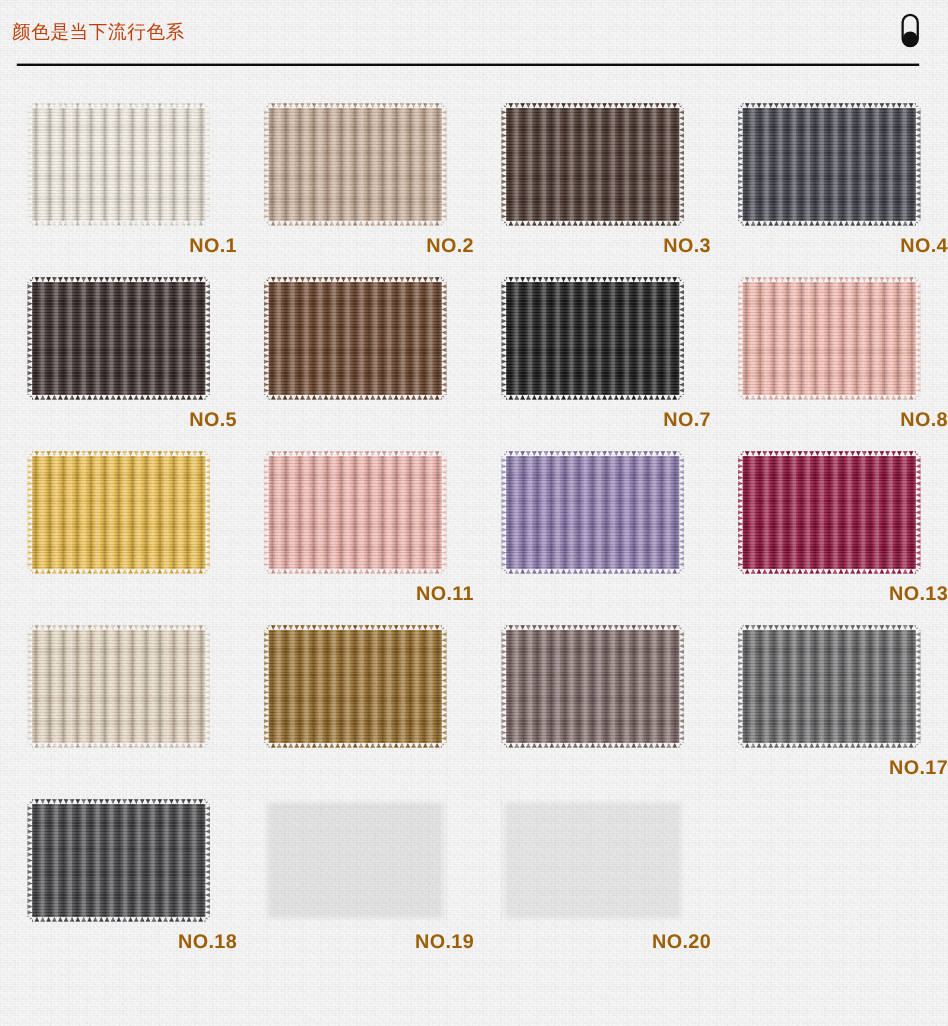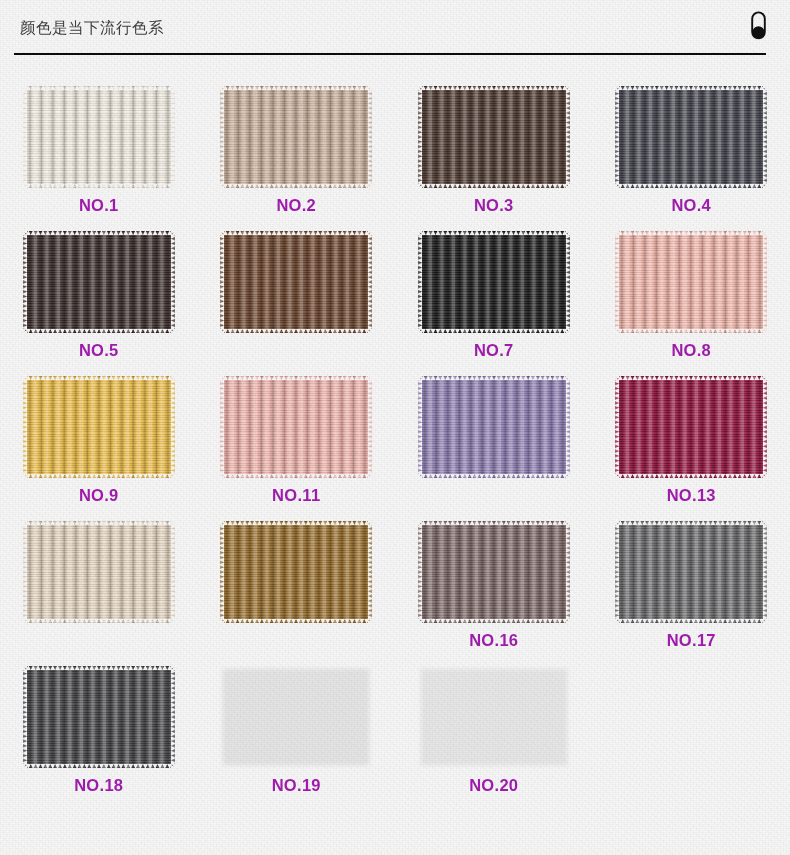--- a/index.html
+++ b/index.html
@@ -50,25 +50,25 @@
   
   .header {
     position: absolute;
     left: 0; top: 0;
     width: 790px;
     height: 54px;
   }
 
   .header-title {
     position: absolute;
-    left: 20px;
+    left: 10px;
     top: 18px;
     font-size: 15.5px;
     line-height: 20px;
-    color: #404040;
+    color: #c2410c;
     letter-spacing: 0.5px;
     font-weight: 400;
     white-space: nowrap;
   }
 
   .pin-icon {
     position: absolute;
     right: 23px;
     top: 11px;
     width: 17px;
@@ -162,24 +162,24 @@
     z-index: 4;
   }
   .zigzag-left { left: -1px; }
   .zigzag-right { right: -1px; }
 
   .swatch-label {
     position: absolute;
     left: 0;
     top: 112px;
     width: 197.5px;
-    text-align: center;
+    text-align: right;
     font-size: 16.5px;
     font-weight: 700;
-    color: #a21caf;
+    color: #a16207;
     letter-spacing: 0.3px;
     font-family: "Liberation Sans", "DejaVu Sans", sans-serif;
   }
 </style>
 </head>
 <body>
 
 <div class="page">
 
   <div class="header">
@@ -364,21 +364,20 @@
           <svg class="zigzag-bottom" preserveAspectRatio="none" viewBox="0 0 160 5">
             <path d="M0,0 L2.5,5 L5,0 L7.5,5 L10,0 L12.5,5 L15,0 L17.5,5 L20,0 L22.5,5 L25,0 L27.5,5 L30,0 L32.5,5 L35,0 L37.5,5 L40,0 L42.5,5 L45,0 L47.5,5 L50,0 L52.5,5 L55,0 L57.5,5 L60,0 L62.5,5 L65,0 L67.5,5 L70,0 L72.5,5 L75,0 L77.5,5 L80,0 L82.5,5 L85,0 L87.5,5 L90,0 L92.5,5 L95,0 L97.5,5 L100,0 L102.5,5 L105,0 L107.5,5 L110,0 L112.5,5 L115,0 L117.5,5 L120,0 L122.5,5 L125,0 L127.5,5 L130,0 L132.5,5 L135,0 L137.5,5 L140,0 L142.5,5 L145,0 L147.5,5 L150,0 L152.5,5 L155,0 L157.5,5 L160,0 L160,0 Z" fill="#f6f6f6"></path>
           </svg>
           <svg class="zigzag-left" preserveAspectRatio="none" viewBox="0 0 5 110">
             <path d="M5,0 L0,2.5 L5,5 L0,7.5 L5,10 L0,12.5 L5,15 L0,17.5 L5,20 L0,22.5 L5,25 L0,27.5 L5,30 L0,32.5 L5,35 L0,37.5 L5,40 L0,42.5 L5,45 L0,47.5 L5,50 L0,52.5 L5,55 L0,57.5 L5,60 L0,62.5 L5,65 L0,67.5 L5,70 L0,72.5 L5,75 L0,77.5 L5,80 L0,82.5 L5,85 L0,87.5 L5,90 L0,92.5 L5,95 L0,97.5 L5,100 L0,102.5 L5,105 L0,107.5 L5,110 L5,110 Z" fill="#f6f6f6"></path>
           </svg>
           <svg class="zigzag-right" preserveAspectRatio="none" viewBox="0 0 5 110">
             <path d="M0,0 L5,2.5 L0,5 L5,7.5 L0,10 L5,12.5 L0,15 L5,17.5 L0,20 L5,22.5 L0,25 L5,27.5 L0,30 L5,32.5 L0,35 L5,37.5 L0,40 L5,42.5 L0,45 L5,47.5 L0,50 L5,52.5 L0,55 L5,57.5 L0,60 L5,62.5 L0,65 L5,67.5 L0,70 L5,72.5 L0,75 L5,77.5 L0,80 L5,82.5 L0,85 L5,87.5 L0,90 L5,92.5 L0,95 L5,97.5 L0,100 L5,102.5 L0,105 L5,107.5 L0,110 L0,110 Z" fill="#f6f6f6"></path>
           </svg>
         </div>
-        <div class="swatch-label">NO.9</div>
       </div>
       <div class="swatch-cell">
         <div class="swatch-chip-wrap">
           <div class="swatch-chip" style="background: rgb(243, 182, 174);">
             <div class="rib"></div>
           </div>
           <svg class="zigzag-top" preserveAspectRatio="none" viewBox="0 0 160 5">
             <path d="M0,5 L2.5,0 L5,5 L7.5,0 L10,5 L12.5,0 L15,5 L17.5,0 L20,5 L22.5,0 L25,5 L27.5,0 L30,5 L32.5,0 L35,5 L37.5,0 L40,5 L42.5,0 L45,5 L47.5,0 L50,5 L52.5,0 L55,5 L57.5,0 L60,5 L62.5,0 L65,5 L67.5,0 L70,5 L72.5,0 L75,5 L77.5,0 L80,5 L82.5,0 L85,5 L87.5,0 L90,5 L92.5,0 L95,5 L97.5,0 L100,5 L102.5,0 L105,5 L107.5,0 L110,5 L112.5,0 L115,5 L117.5,0 L120,5 L122.5,0 L125,5 L127.5,0 L130,5 L132.5,0 L135,5 L137.5,0 L140,5 L142.5,0 L145,5 L147.5,0 L150,5 L152.5,0 L155,5 L157.5,0 L160,5 L160,5 Z" fill="#f6f6f6"></path>
           </svg>
           <svg class="zigzag-bottom" preserveAspectRatio="none" viewBox="0 0 160 5">
@@ -481,21 +480,20 @@
           <svg class="zigzag-bottom" preserveAspectRatio="none" viewBox="0 0 160 5">
             <path d="M0,0 L2.5,5 L5,0 L7.5,5 L10,0 L12.5,5 L15,0 L17.5,5 L20,0 L22.5,5 L25,0 L27.5,5 L30,0 L32.5,5 L35,0 L37.5,5 L40,0 L42.5,5 L45,0 L47.5,5 L50,0 L52.5,5 L55,0 L57.5,5 L60,0 L62.5,5 L65,0 L67.5,5 L70,0 L72.5,5 L75,0 L77.5,5 L80,0 L82.5,5 L85,0 L87.5,5 L90,0 L92.5,5 L95,0 L97.5,5 L100,0 L102.5,5 L105,0 L107.5,5 L110,0 L112.5,5 L115,0 L117.5,5 L120,0 L122.5,5 L125,0 L127.5,5 L130,0 L132.5,5 L135,0 L137.5,5 L140,0 L142.5,5 L145,0 L147.5,5 L150,0 L152.5,5 L155,0 L157.5,5 L160,0 L160,0 Z" fill="#f6f6f6"></path>
           </svg>
           <svg class="zigzag-left" preserveAspectRatio="none" viewBox="0 0 5 110">
             <path d="M5,0 L0,2.5 L5,5 L0,7.5 L5,10 L0,12.5 L5,15 L0,17.5 L5,20 L0,22.5 L5,25 L0,27.5 L5,30 L0,32.5 L5,35 L0,37.5 L5,40 L0,42.5 L5,45 L0,47.5 L5,50 L0,52.5 L5,55 L0,57.5 L5,60 L0,62.5 L5,65 L0,67.5 L5,70 L0,72.5 L5,75 L0,77.5 L5,80 L0,82.5 L5,85 L0,87.5 L5,90 L0,92.5 L5,95 L0,97.5 L5,100 L0,102.5 L5,105 L0,107.5 L5,110 L5,110 Z" fill="#f6f6f6"></path>
           </svg>
           <svg class="zigzag-right" preserveAspectRatio="none" viewBox="0 0 5 110">
             <path d="M0,0 L5,2.5 L0,5 L5,7.5 L0,10 L5,12.5 L0,15 L5,17.5 L0,20 L5,22.5 L0,25 L5,27.5 L0,30 L5,32.5 L0,35 L5,37.5 L0,40 L5,42.5 L0,45 L5,47.5 L0,50 L5,52.5 L0,55 L5,57.5 L0,60 L5,62.5 L0,65 L5,67.5 L0,70 L5,72.5 L0,75 L5,77.5 L0,80 L5,82.5 L0,85 L5,87.5 L0,90 L5,92.5 L0,95 L5,97.5 L0,100 L5,102.5 L0,105 L5,107.5 L0,110 L0,110 Z" fill="#f6f6f6"></path>
           </svg>
         </div>
-        <div class="swatch-label">NO.16</div>
       </div>
       <div class="swatch-cell">
         <div class="swatch-chip-wrap">
           <div class="swatch-chip" style="background: rgb(106, 106, 108);">
             <div class="rib"></div>
           </div>
           <svg class="zigzag-top" preserveAspectRatio="none" viewBox="0 0 160 5">
             <path d="M0,5 L2.5,0 L5,5 L7.5,0 L10,5 L12.5,0 L15,5 L17.5,0 L20,5 L22.5,0 L25,5 L27.5,0 L30,5 L32.5,0 L35,5 L37.5,0 L40,5 L42.5,0 L45,5 L47.5,0 L50,5 L52.5,0 L55,5 L57.5,0 L60,5 L62.5,0 L65,5 L67.5,0 L70,5 L72.5,0 L75,5 L77.5,0 L80,5 L82.5,0 L85,5 L87.5,0 L90,5 L92.5,0 L95,5 L97.5,0 L100,5 L102.5,0 L105,5 L107.5,0 L110,5 L112.5,0 L115,5 L117.5,0 L120,5 L122.5,0 L125,5 L127.5,0 L130,5 L132.5,0 L135,5 L137.5,0 L140,5 L142.5,0 L145,5 L147.5,0 L150,5 L152.5,0 L155,5 L157.5,0 L160,5 L160,5 Z" fill="#f6f6f6"></path>
           </svg>
           <svg class="zigzag-bottom" preserveAspectRatio="none" viewBox="0 0 160 5">

